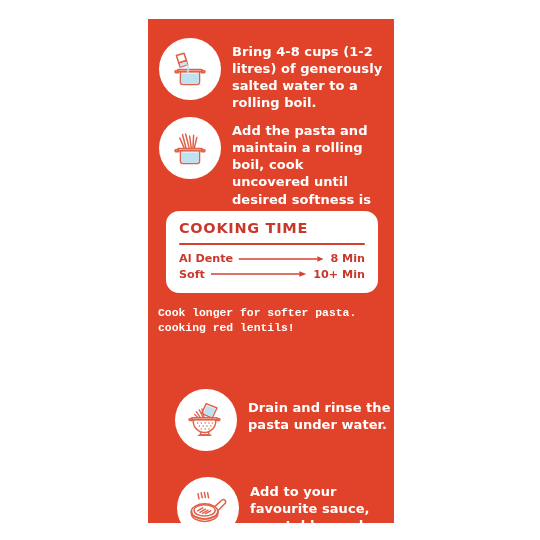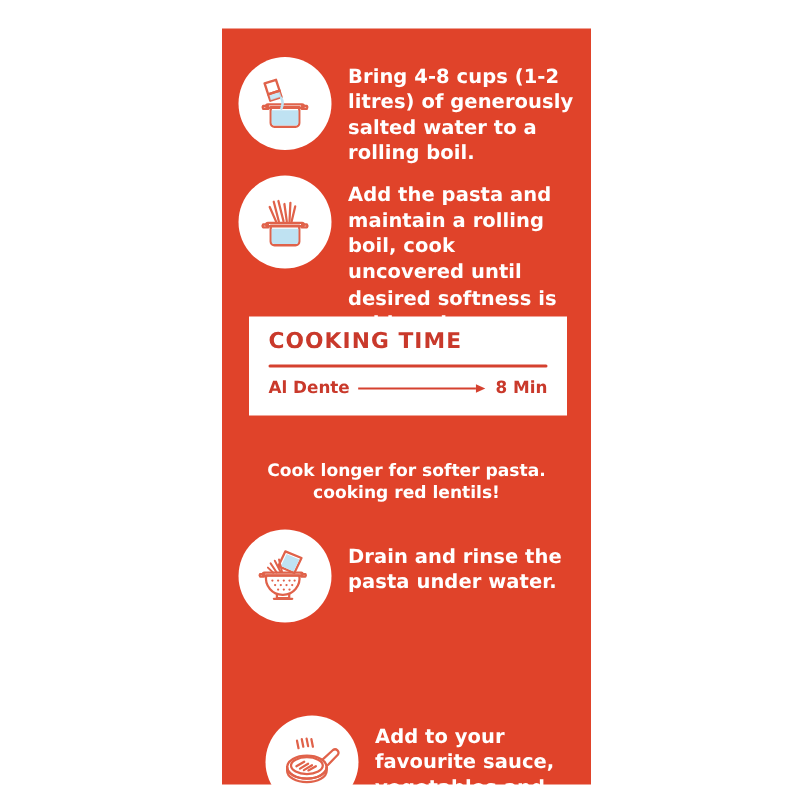--- a/index.html
+++ b/index.html
@@ -68,36 +68,36 @@
     font-weight: bold;
     line-height: 1.32;
     letter-spacing: 0.05px;
     padding-right: 10px;
     box-sizing: border-box;
   }
 
   
   #step-1 { top: 17px; }
   #step-2 { top: 96px; }
-  #step-4 { top: 332px; }
+  #step-4 { top: 368px; margin-left: 16px; }
   #step-5 { top: 456px; margin-left: 18px; }
 
   #step-1 .step-text { padding-top: 7px; }
   #step-2 .step-text { padding-top: 7px; }
   #step-4 .step-text { padding-top: 12px; }
   #step-5 .step-text { padding-top: 8px; }
 
   
   .cook-card {
     position: absolute;
     left: 18px;
     top: 192px;
     width: 212px;
     background: #ffffff;
-    border-radius: 0;
+    border-radius: 13px;
     box-sizing: border-box;
     padding: 10px 13px 11px 13px;
   }
   .cook-title {
     color: #c9392b;
     font-size: 14.5px;
     font-weight: bold;
     letter-spacing: 0.7px;
     line-height: 1.1;
   }
@@ -143,25 +143,26 @@
     flex: 0 0 auto;
     text-align: right;
   }
 
   
   .note {
     position: absolute;
     left: 10px;
     top: 287px;
     width: 226px;
-    text-align: center;
+    text-align: left;
     color: #ffffff;
     font-size: 11.4px;
     font-weight: bold;
     line-height: 1.33;
+    font-family: Liberation Mono, monospace;
   }
   .note div { white-space: nowrap; }
 </style>
 </head>
 <body>
 
 <div id="page">
   <div class="panel">
 
     <div class="step" id="step-1">
@@ -230,20 +231,30 @@
           <span class="cook-arrow">
             <svg viewBox="0 0 100 10" preserveAspectRatio="none">
               <line x1="2" y1="5" x2="90" y2="5" stroke="#d5412f" stroke-width="1.4" vector-effect="non-scaling-stroke"></line>
               <path d="M90 2.2 L97 5 L90 7.8 Z" fill="#d5412f"></path>
             </svg>
           </span>
           <span class="cook-value">8 Min</span>
         </div>
 
 
+        <div class="cook-row">
+          <span class="cook-label">Soft</span>
+          <span class="cook-arrow">
+            <svg viewBox="0 0 100 10" preserveAspectRatio="none">
+              <line x1="2" y1="5" x2="90" y2="5" stroke="#d5412f" stroke-width="1.4" vector-effect="non-scaling-stroke"></line>
+              <path d="M90 2.2 L97 5 L90 7.8 Z" fill="#d5412f"></path>
+            </svg>
+          </span>
+          <span class="cook-value">10+ Min</span>
+        </div>
 
       </div>
     </div>
 
     <div class="note">
       <div>Cook longer for softer pasta.</div>
       <div>cooking red lentils!</div>
     </div>
 
     <div class="step" id="step-4">

